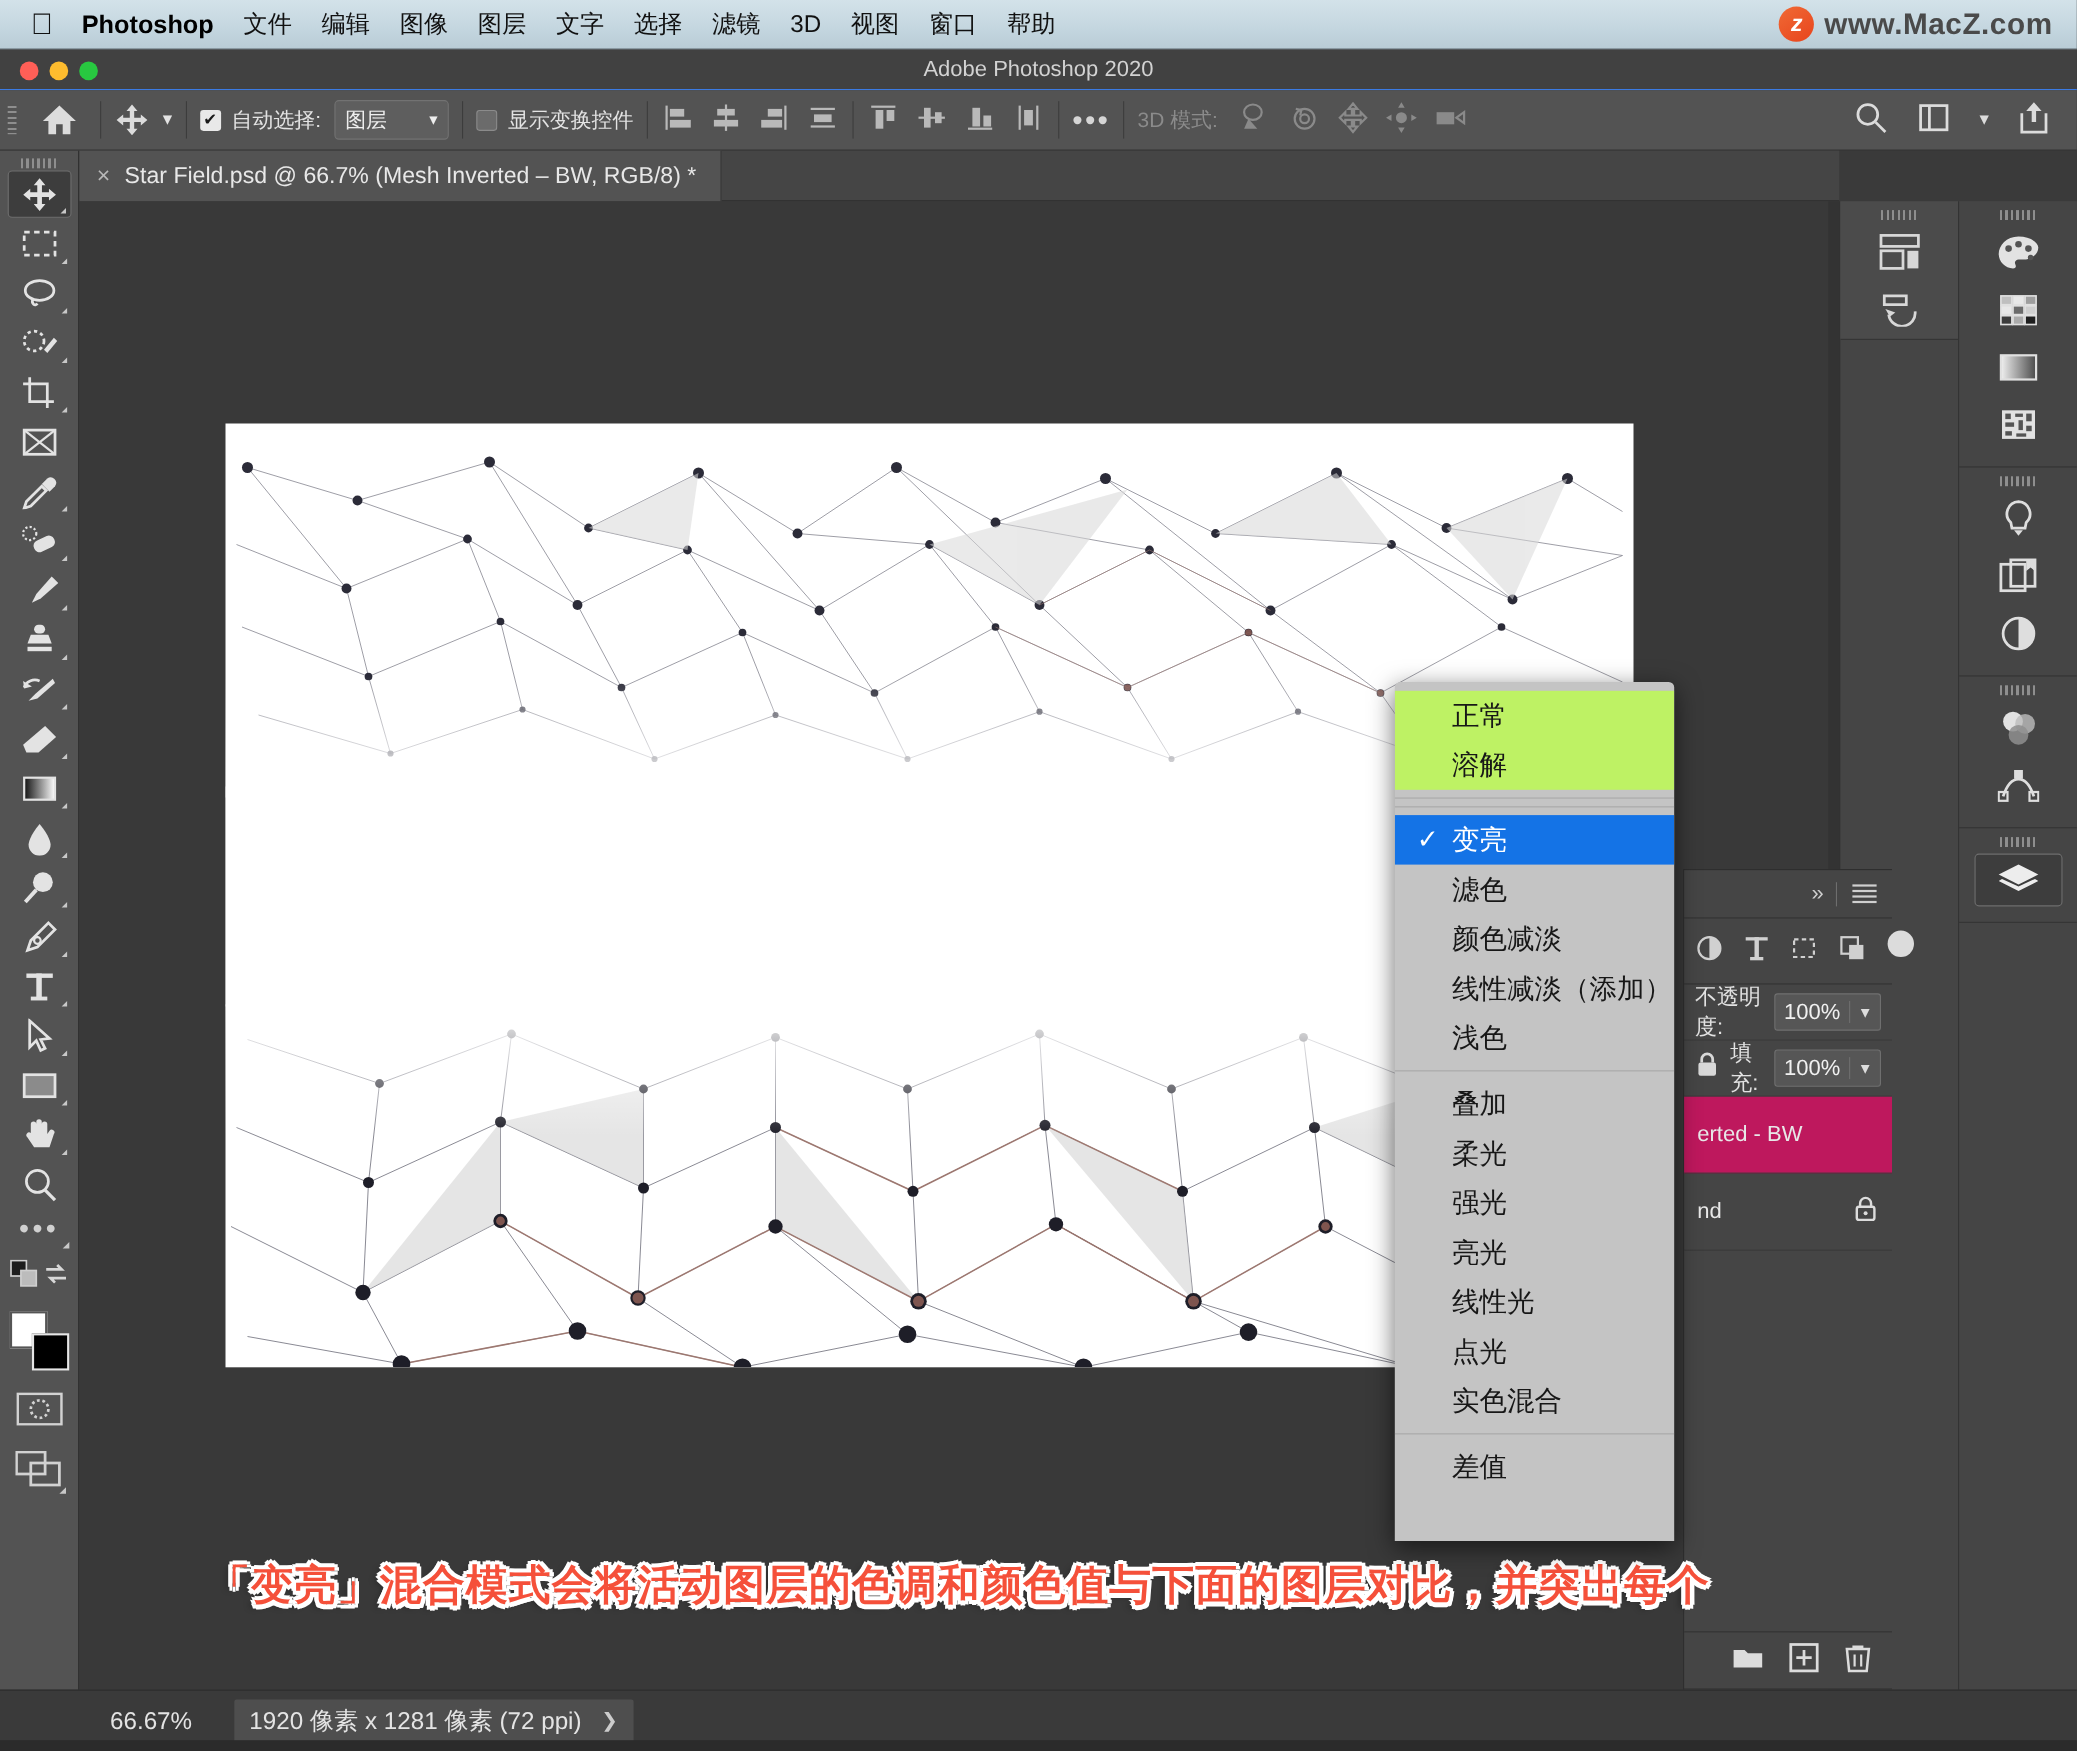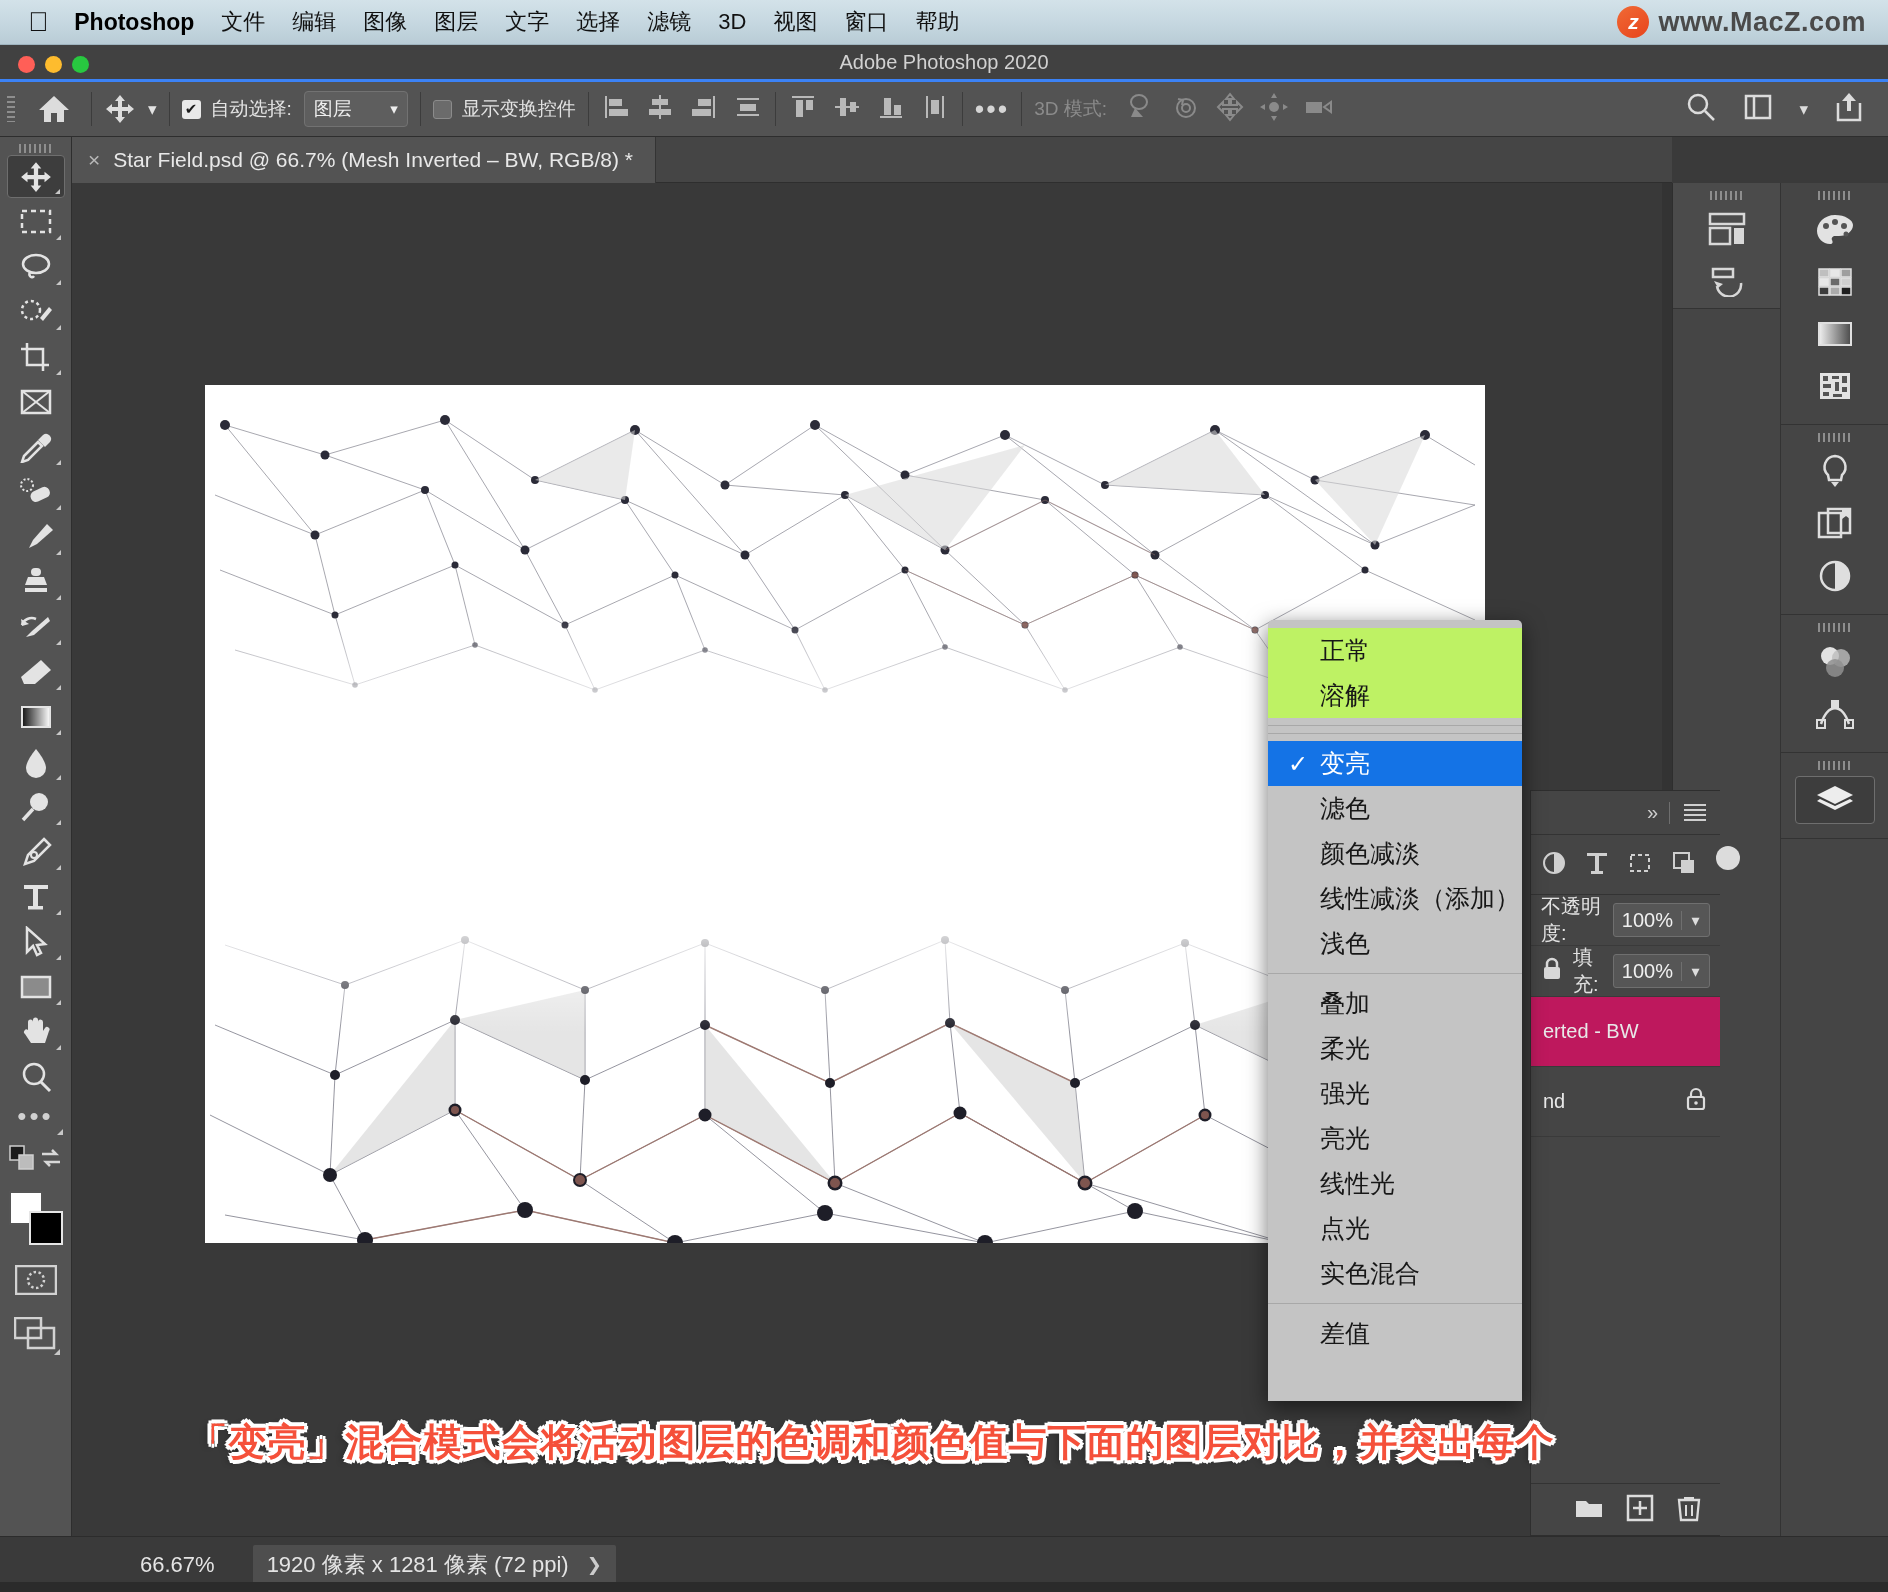--- a/index.html
+++ b/index.html
@@ -29,21 +29,21 @@
     color: #fff; font-weight: bold; font-size: 21px;
     display: flex; align-items: center; justify-content: center;
     font-style: italic;
   }
   .macz-text { font-size: 27px; color: #4a4a4a; font-weight: bold; letter-spacing: .5px; }
 
   
   .ps-title {
     position: absolute; top: 45px; left: 0; width: 1888px; height: 37px;
     background: #414141; display: flex; align-items: center; justify-content: center;
-    border-bottom: 3px solid #3b82f6;
+    border-bottom: 1px solid #3b82f6;
   }
   .ps-title-text { font-size: 20px; color: #d2d2d2; }
   .traffic { position: absolute; left: 18px; top: 11px; display: flex; gap: 10px; }
   .tl { width: 17px; height: 17px; border-radius: 50%; }
   .tl.r { background: #ff5f57; } .tl.y { background: #febc2e; } .tl.g { background: #28c840; }
 
   
   .options-bar {
     position: absolute; top: 82px; left: 0; width: 1888px; height: 55px;
     background: #535353; display: flex; align-items: center;
@@ -241,21 +241,21 @@
   .lp-footer {
     position: absolute; left: 0; right: 0; bottom: 0; height: 52px;
     display: flex; align-items: center; justify-content: flex-end; gap: 22px;
     padding-right: 18px; border-top: 1px solid #333; color: #d6d6d6;
   }
 
   
   .statusbar {
     position: absolute; left: 0; bottom: 0; width: 1888px; height: 56px;
     background: #3a3a3a; border-top: 1px solid #2c2c2c;
-    display: flex; align-items: center; padding-left: 40px;
+    display: flex; align-items: center;
   }
   .sb-zoom {
     margin-left: 100px; font-size: 22px; color: #e4e4e4;
   }
   .sb-dim {
     margin-left: 38px; font-size: 22px; color: #e4e4e4;
     background: #4e4e4e; padding: 5px 14px; border-radius: 2px;
     display: flex; align-items: center; gap: 18px;
   }
   .sb-arrow { font-size: 18px; color: #ccc; }

